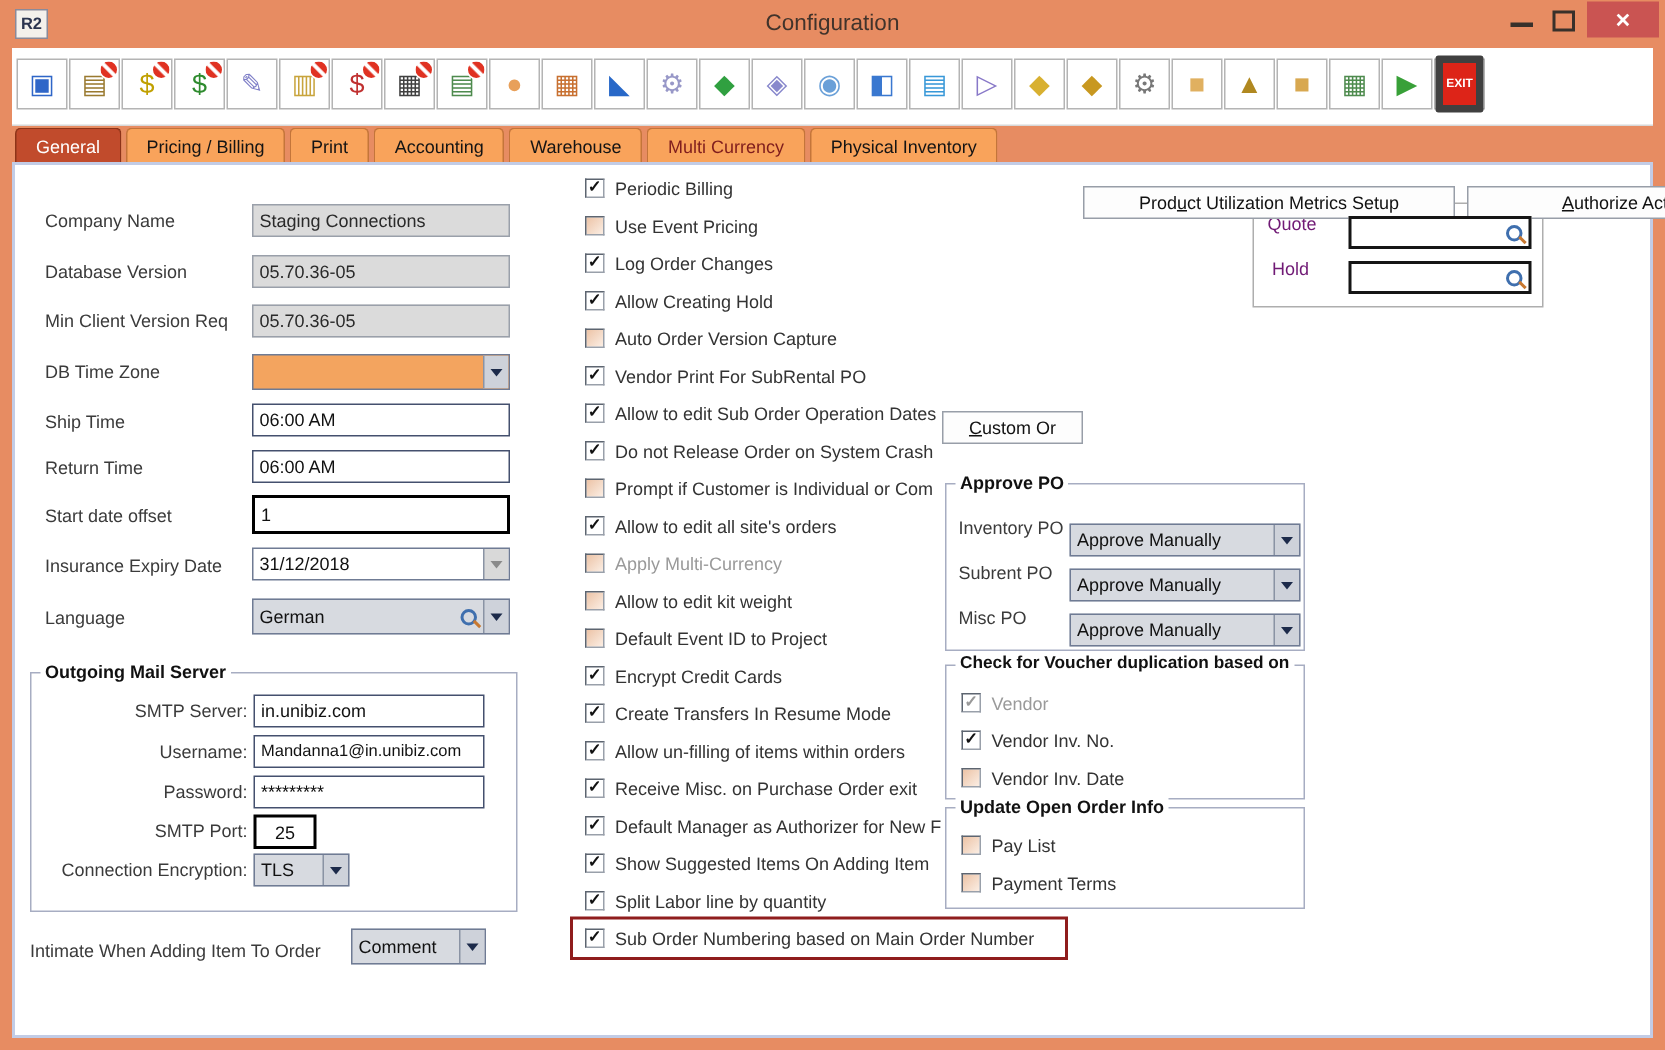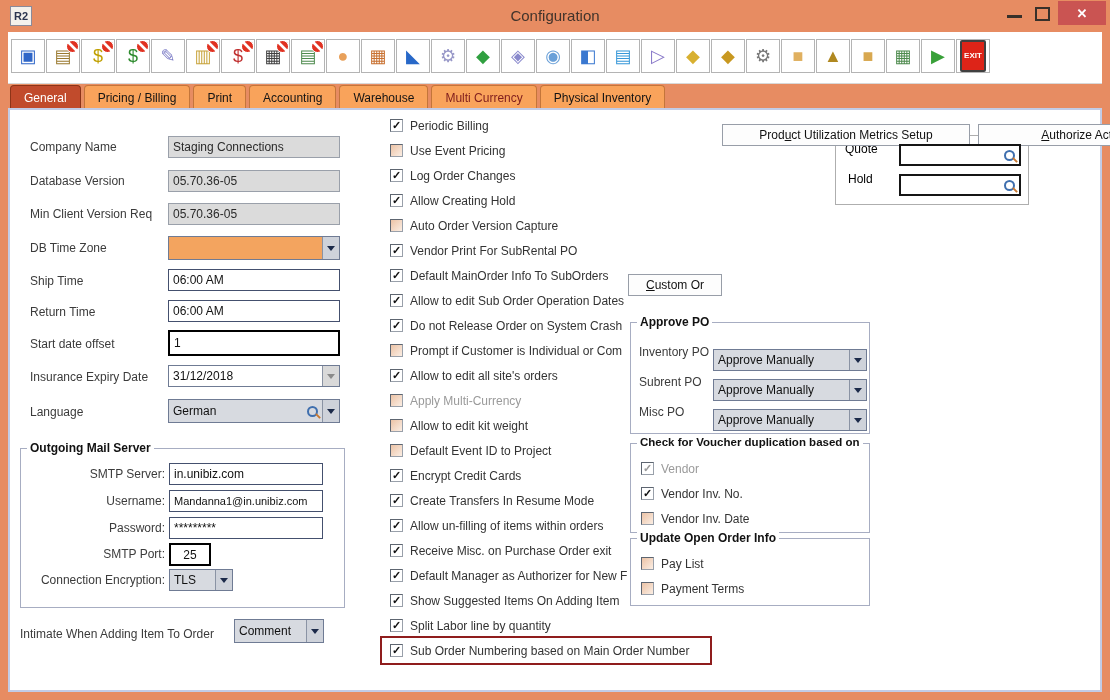--- a/index.html
+++ b/index.html
@@ -12,21 +12,21 @@
   .wtitle { position:absolute; left:0; top:7px; width:1110px; text-align:center; font-size:15px; color:#41332b; }
   .btn-min { position:absolute; left:1007px; top:15px; width:15px; height:3px; background:#38302a; cursor:pointer; }
   .btn-max { position:absolute; left:1035px; top:7px; width:15px; height:14px; border:2px solid #38302a; cursor:pointer; }
   .btn-close { position:absolute; left:1058px; top:1px; width:48px; height:24px; background:#ca5452; color:#fff; font-size:13px; font-weight:bold; display:flex; align-items:center; justify-content:center; cursor:pointer; }
 
   
   .toolbar { position:absolute; left:8px; top:32px; width:1094px; height:52px; background:#ffffff; border-bottom:1px solid #d8d8d8; }
   .toolrow { position:absolute; left:3px; top:7px; display:flex; gap:1px; }
   .tbicon { position:relative; width:34px; height:34px; background:#fff; border:1px solid #b4b4b4; display:flex; align-items:center; justify-content:center; cursor:pointer; }
   .tbicon .glyph { font-size:18px; line-height:18px; }
-  .tbicon.txt .glyph { font-size:8px; font-weight:bold; background:#dd2418; color:#fff !important; padding:5px 2px; border:2px solid #404040; border-radius:2px; }
+  .tbicon.txt .glyph { font-size:8px; font-weight:bold; background:#dd2418; color:#fff !important; padding:5px 2px; border:5px solid #404040; border-radius:2px; }
   .tbicon.badged::after { content:""; position:absolute; top:0; right:0; width:11px; height:11px; border-radius:50%; border:1px solid #fff; background:linear-gradient(45deg,#e03222 38%,#ffffff 45%,#ffffff 55%,#e03222 62%); }
 
   
   .tabbar { position:absolute; left:10px; top:84px; height:25px; display:flex; align-items:flex-end; }
   .tab { height:24px; padding:0 13px; display:flex; align-items:center; background:#f9a35b; border:1px solid #c4753a; border-bottom:none; border-radius:4px 4px 0 0; margin-right:3px; font-size:12px; color:#141414; cursor:pointer; white-space:nowrap; }
   .tab.sel { background:#c14b2c; color:#ffffff; font-weight:normal; border-color:#8d3418; }
   .tab.dis { color:#7f1d1d; }
 
   
   .content { position:absolute; left:8px; top:108px; width:1094px; height:584px; background:#ffffff; border:2px solid #c2cce6; }
@@ -60,21 +60,21 @@
   .cb { width:13px; height:13px; border:1px solid #99a0aa; border-top-color:#5d6570; border-left-color:#5d6570; background:linear-gradient(135deg,#ecc3a6,#fbeee4); flex:0 0 auto; font-size:11px; line-height:10px; text-align:center; color:#111; font-weight:bold; }
   .cbrow.checked .cb { background:#fff; }
   .cbrow.checked .cb::after { content:"✓"; }
   .cbrow.disabled .cblabel { color:#9a9a9a; }
   .cbrow.disabled .cb::after { color:#999; }
   .cblabel { font-size:12px; color:#333; white-space:nowrap; }
   .cbrow.highlight { outline:2px solid #8f1d1d; }
 
   
   .rpanel { position:absolute; left:835px; top:135px; width:194px; height:70px; background:#fff; border:1px solid #aeaeae; }
-  .ghostlbl { position:absolute; font-size:12px; color:#000000; }
+  .ghostlbl { position:absolute; font-size:12px; color:#701a75; }
   .btn { position:absolute; width:248px; height:22px; background:#fdfdfd; border:1px solid #989ea8; font-size:12px; color:#111; display:flex; align-items:center; justify-content:center; cursor:pointer; white-space:nowrap; overflow:hidden; }
   .btnstack { position:absolute; left:722px; top:124px; display:flex; flex-direction:row; gap:8px; }
   .btnstack .btn { position:static; }
   .u { text-decoration:underline; }
   .sfield { position:absolute; width:122px; height:22px; background:#fff; border:2px solid #151515; display:flex; justify-content:flex-end; }
 
   .aprows { position:absolute; left:8px; top:14px; }
   .aprow { display:flex; align-items:center; height:30px; }
   .aplbl { position:static; width:74px; }
   .apcombo { width:154px; height:22px;margin-top:16px; }
@@ -340,24 +340,20 @@
       <div class="cbrow">
         <span class="cb"></span>
         <span class="cblabel">Auto Order Version Capture</span>
       </div>
 
       <div class="cbrow checked">
         <span class="cb"></span>
         <span class="cblabel">Vendor Print For SubRental PO</span>
       </div>
 
-      <div class="cbrow checked">
-        <span class="cb"></span>
-        <span class="cblabel">Default MainOrder Info To SubOrders</span>
-      </div>
 
       <div class="cbrow checked">
         <span class="cb"></span>
         <span class="cblabel">Allow to edit Sub Order Operation Dates</span>
       </div>
 
       <div class="cbrow checked">
         <span class="cb"></span>
         <span class="cblabel">Do not Release Order on System Crash</span>
       </div>

